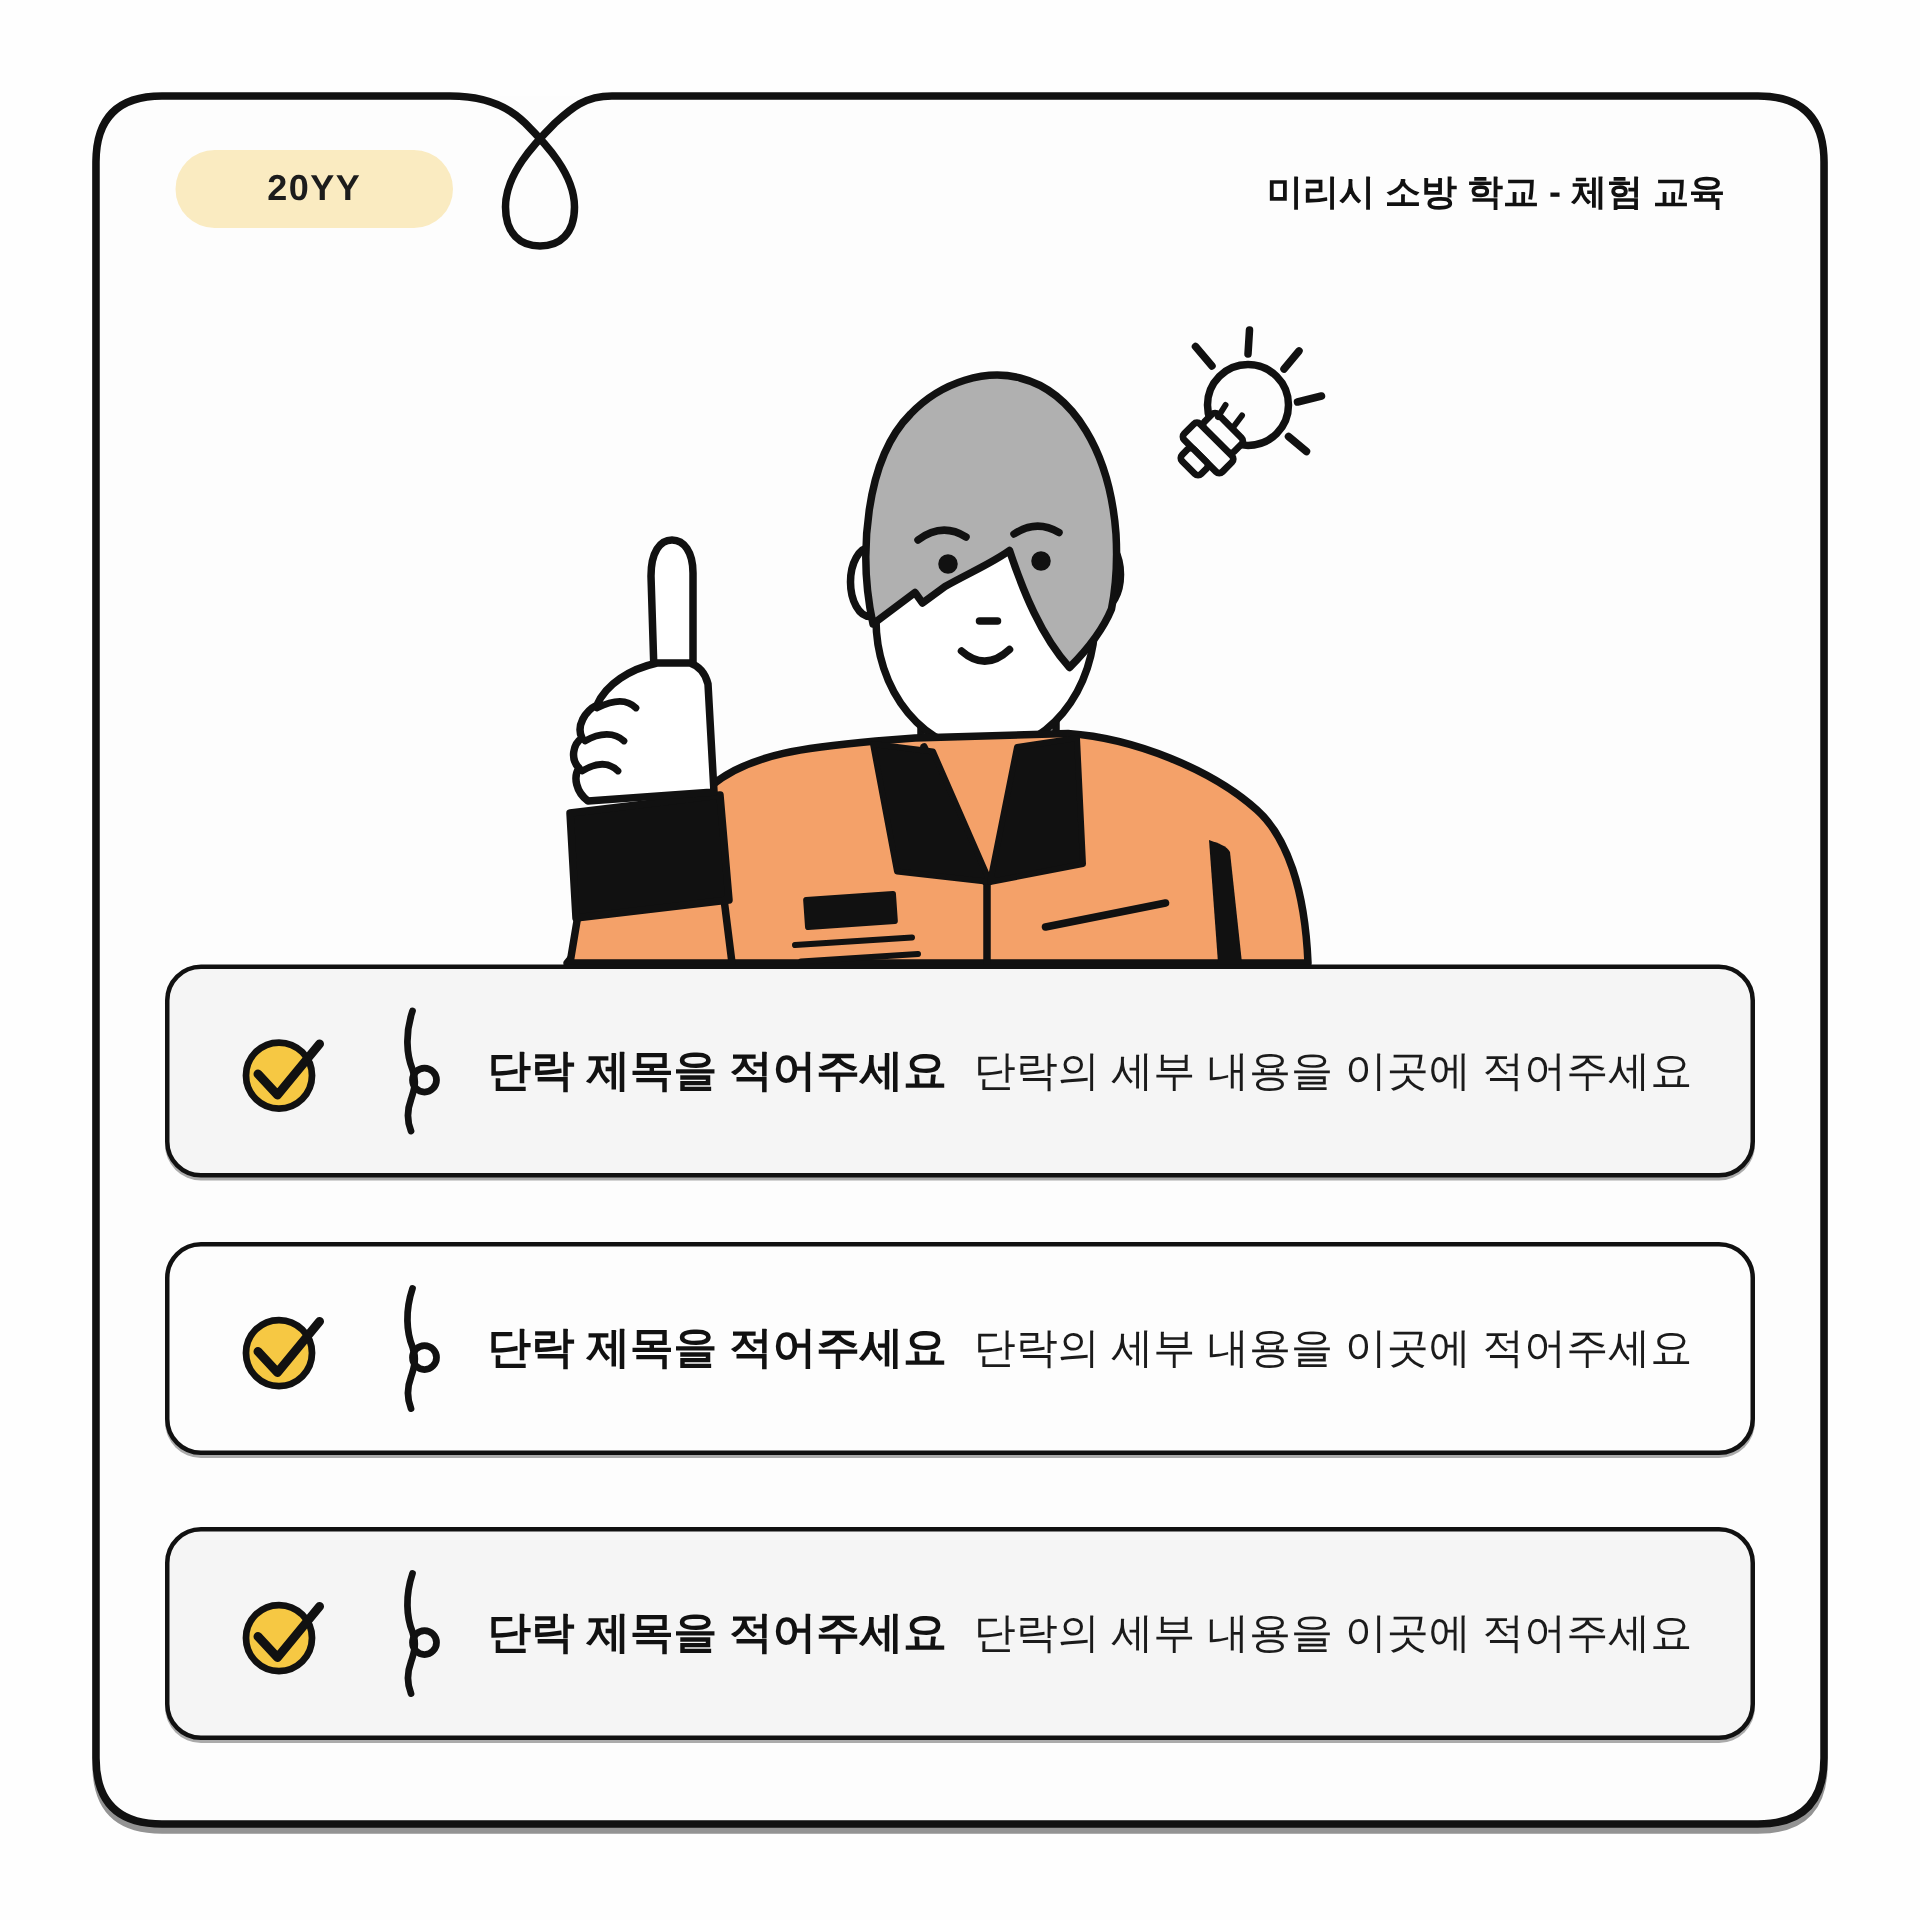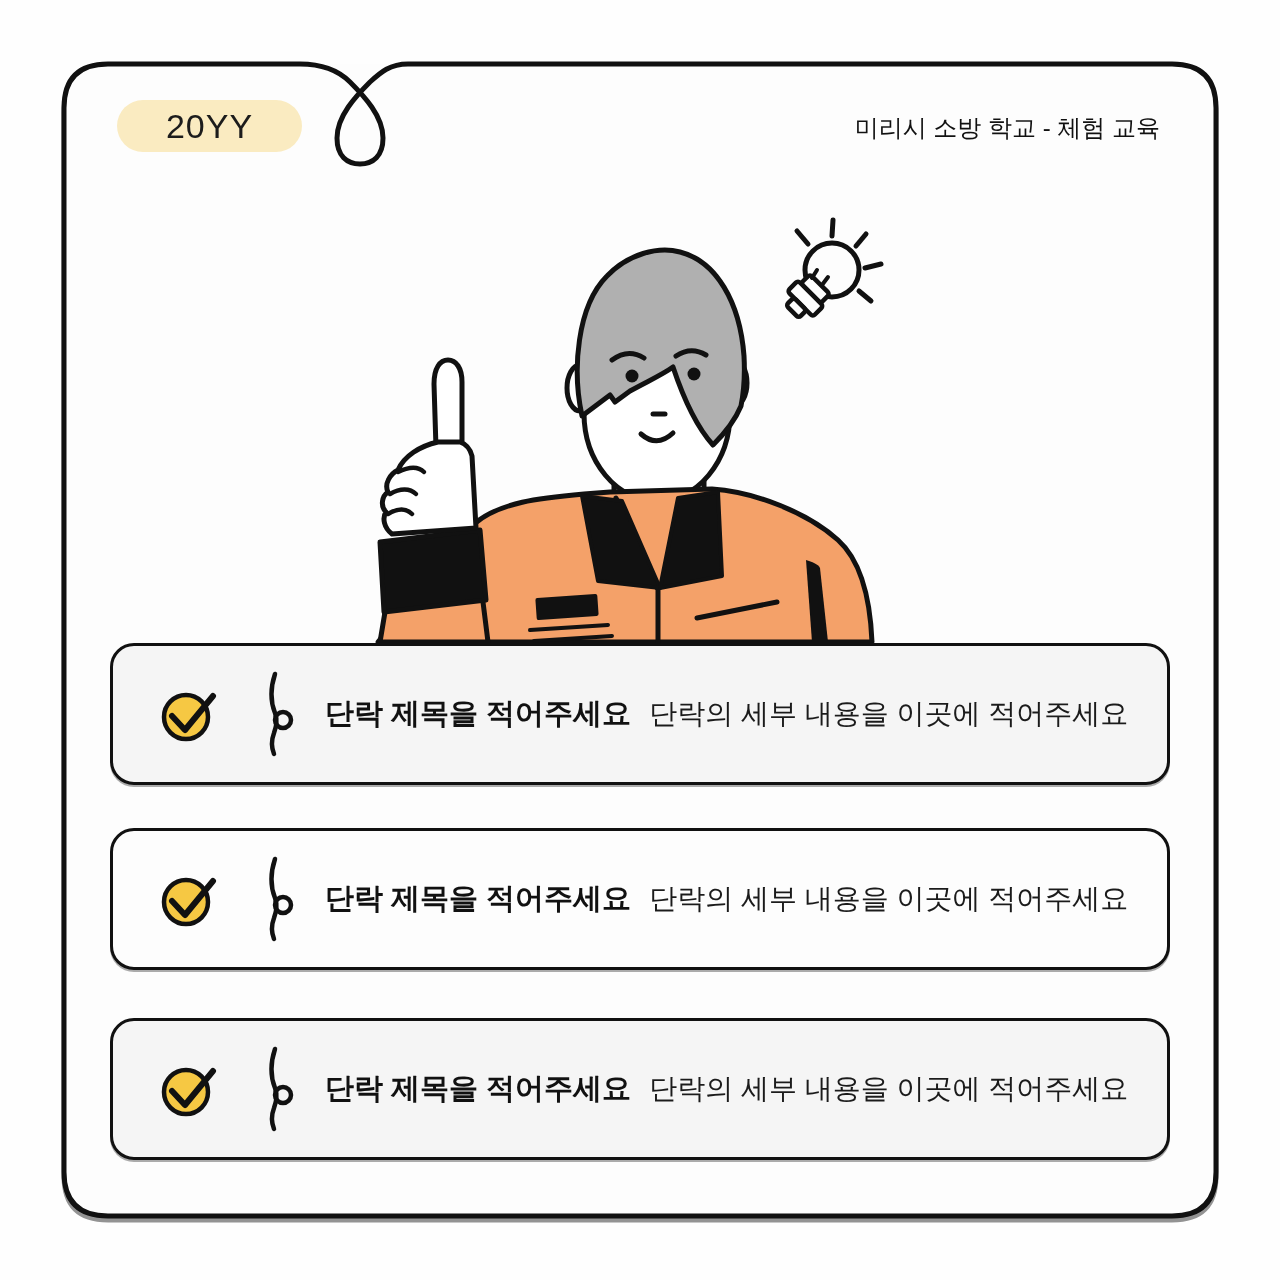--- a/index.html
+++ b/index.html
@@ -10,25 +10,25 @@
     color:#111;
   }
   .abs{position:absolute;}
   
   #card-frame{left:0;top:0;width:1280px;height:1280px;
     filter:drop-shadow(0 4px 0 rgba(17,17,17,0.45));}
   
   .badge{
     left:117px;top:100px;width:185px;height:52px;border-radius:26px;
     display:flex;align-items:center;justify-content:center;
-    font-size:34px;font-weight:normal;letter-spacing:1px;color:#1c1c1c;text-align:center;
+    font-size:24px;font-weight:bold;letter-spacing:1px;color:#1c1c1c;text-align:center;
   }
   
   .header-title{
-    right:120px;top:112px;font-size:24px;font-weight:normal;color:#111;
+    right:130px;top:112px;font-size:24px;font-weight:bold;color:#111;
     white-space:nowrap;
   }
   
   #illustration{left:360px;top:198px;width:560px;height:446px;overflow:visible;}
   
   .item{
     left:110px;width:1060px;height:142px;border:3px solid #111;border-radius:24px;
     box-sizing:border-box;display:flex;align-items:center;padding-left:48px;
     box-shadow:0 2px 0 rgba(17,17,17,0.35);
   }

